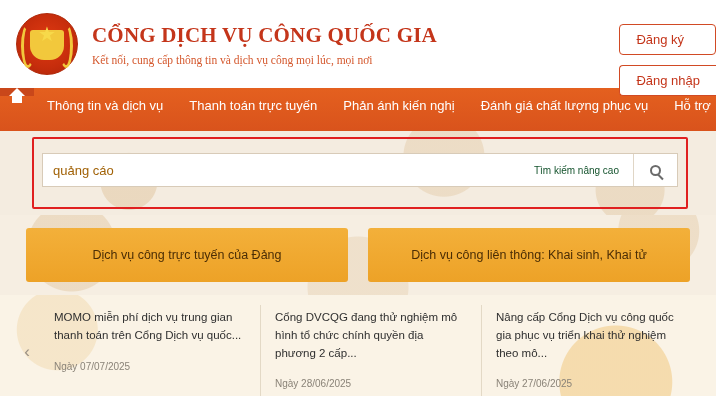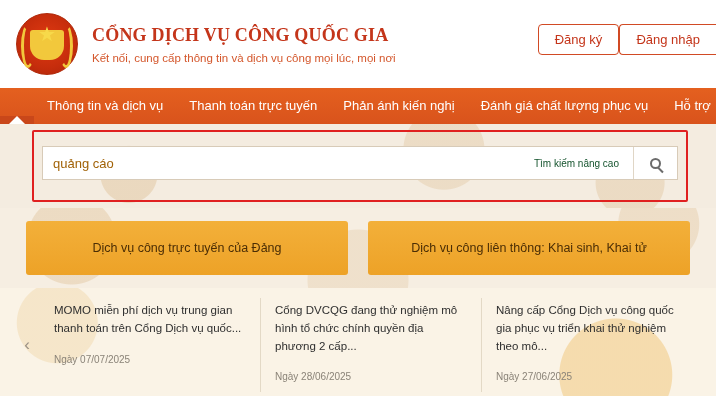--- a/index.html
+++ b/index.html
@@ -53,54 +53,57 @@
     border-radius: 50%;
     border-right-color: transparent;
     border-top-color: transparent;
   }
   .emblem .wheat-l { left: 4px; }
   .emblem .wheat-r { right: 4px; transform: scaleX(-1); }
 
   .titleblock { margin-left: 14px; }
   .site-title {
     color: #c4351a;
-    font-size: 18px;
+    font-size: 21px;
     font-weight: bold;
     letter-spacing: .2px;
     font-family: "Liberation Serif", serif;
   }
   .site-sub {
     margin-top: 6px;
     color: #d4572c;
     font-size: 11.5px;
+    font-family: Liberation Serif, serif;
   }
   .header-actions {
     position: absolute;
     right: 0; top: 24px;
     display: flex;
+    gap: 10px;
+    flex-direction: column;
   }
   .btn-outline {
     border: 1px solid #d14a24;
     color: #c4351a;
     background: #fff;
     border-radius: 4px;
     font-size: 13px;
     padding: 7px 16px;
     white-space: nowrap;
     cursor: pointer;
   }
   .btn-outline.clipped { border-right: none; border-radius: 4px 0 0 4px; }
 
   
   .nav {
-    height: 36px;
+    height: 43px;
     background: #e05a24;
     background: linear-gradient(180deg,#e4601f 0%, #d9531c 100%);
     display: flex;
-    align-items: flex-end;
+    align-items: flex-start;
     color: #fff;
   }
   .nav-home {
     width: 34px;
     display: flex; align-items: center; justify-content: center;
     background: #c9471a;
     flex: 0 0 auto;
   }
   .home-icon {
     width: 0; height: 0;

